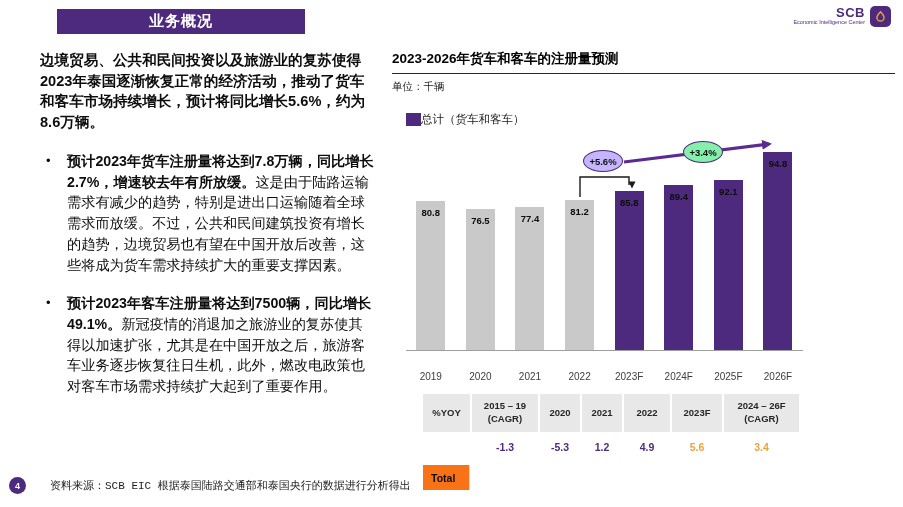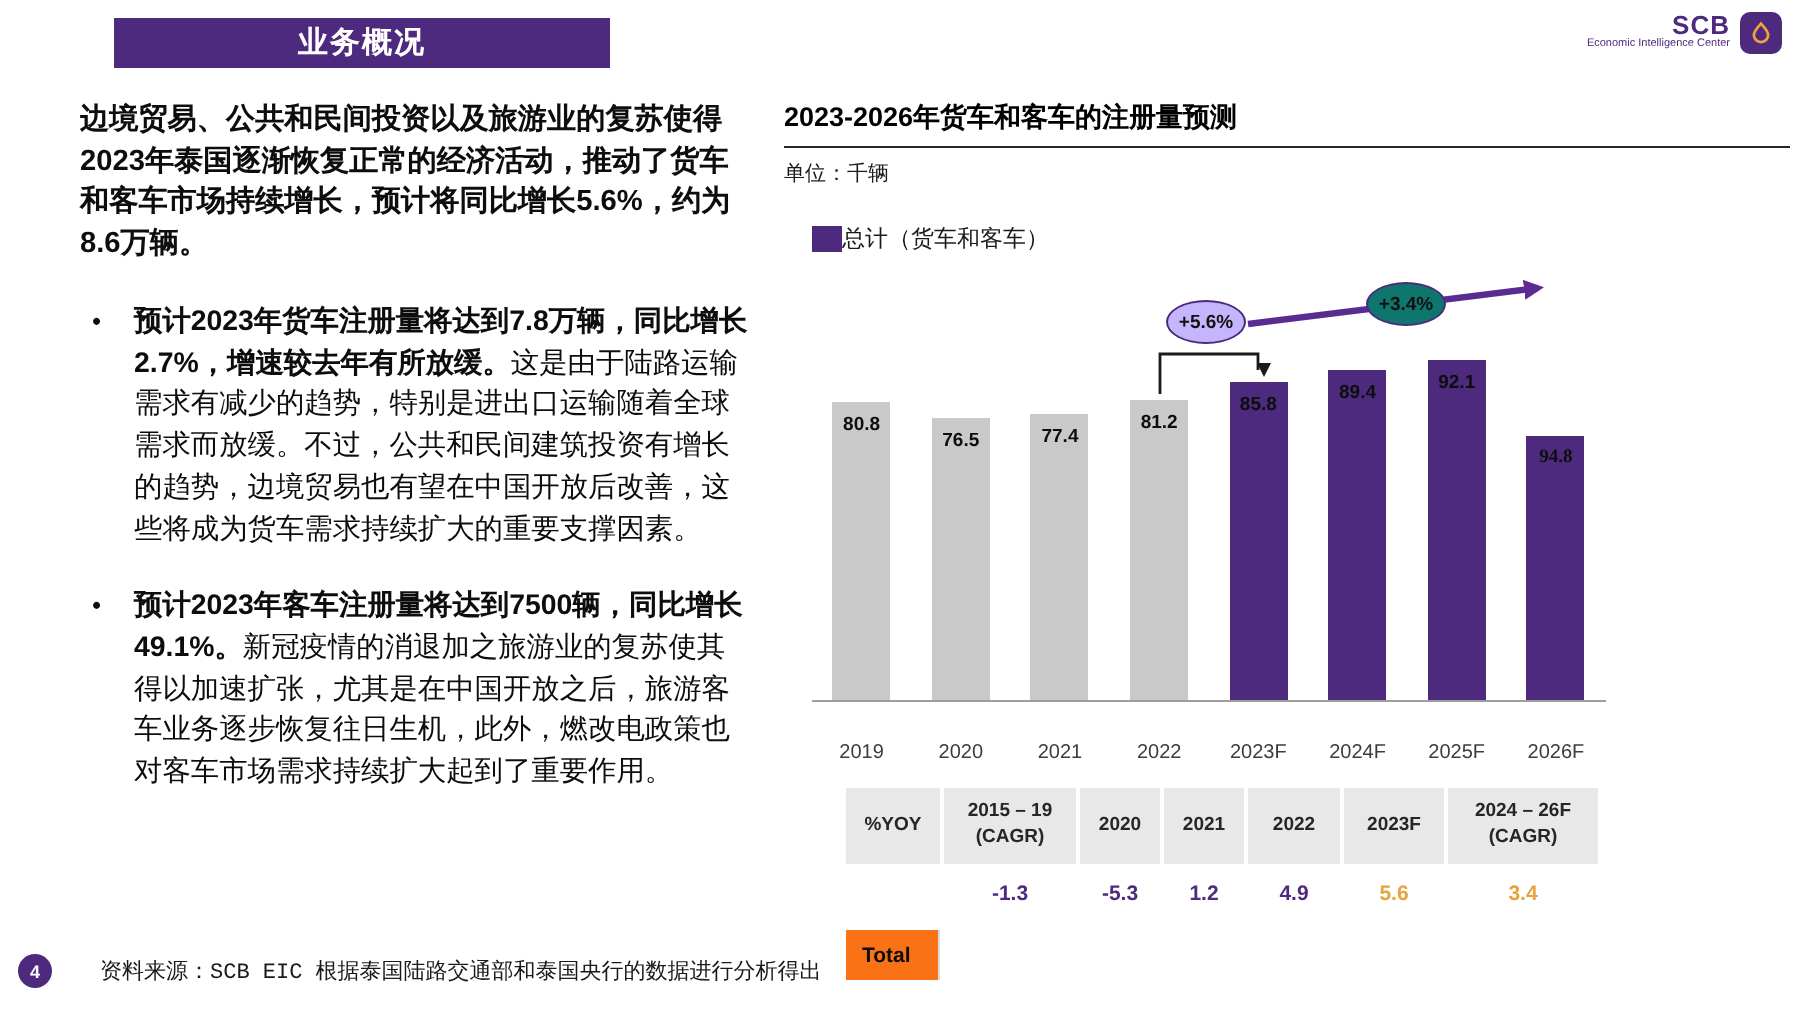--- a/index.html
+++ b/index.html
@@ -44,21 +44,21 @@
   .bar-cell { flex:0 0 49.6px; display:flex; justify-content:center; align-items:flex-end; }
   .bar { width:29px; display:flex; justify-content:center; }
   .bar.actual { background:#c9c9c9; }
   .bar.forecast { background:#4e2a7f; }
   .bar-label { padding-top:6px; font-size:9.5px; font-weight:bold; color:#0d0d0d; }
   .xlabels { position:absolute; left:14px; top:232px; width:397px; display:flex; }
   .x-label { flex:0 0 49.6px; text-align:center; font-size:10px; color:#3d3d3d; }
   .overlay { position:absolute; left:0; top:0; pointer-events:none; }
   .badge { position:absolute; width:40px; height:22px; border-radius:50%;
     border:1.5px solid #4e2a7f; display:flex; align-items:center; justify-content:center;
-    font-size:9.5px; font-weight:bold; color:#111; background:#0f766e; }
+    font-size:9.5px; font-weight:bold; color:#111; background:#86efac; }
   .badge.lavender { background:#c4b5fd; }
 
   
   .data-table { margin-top:7px; margin-left:31px; display:grid;
     grid-template-columns:47px 66px 40px 40px 46px 50px 75px; column-gap:2px; row-gap:2px; }
   .th { background:#e8e8e8; height:38px; display:flex; align-items:center; justify-content:center;
     text-align:center; font-size:9.5px; font-weight:bold; color:#262626; line-height:1.35;
     white-space:pre-line; }
   .td { height:25px; display:flex; align-items:center; justify-content:center;
     font-size:10.5px; font-weight:bold; }
@@ -147,21 +147,21 @@
             <div class="bar forecast" style="height: 165.4px;">
               <div class="bar-label">89.4</div>
             </div>
           </div>
           <div class="bar-cell">
             <div class="bar forecast" style="height: 170.4px;">
               <div class="bar-label">92.1</div>
             </div>
           </div>
           <div class="bar-cell">
-            <div class="bar forecast" style="height: 132px; font-family: Liberation Serif, serif;">
+            <div class="bar forecast" style="height: 198px;">
               <div class="bar-label">94.8</div>
             </div>
           </div>
         </div>
       <div class="xlabels">
           <div class="x-label">2019</div>
           <div class="x-label">2020</div>
           <div class="x-label">2021</div>
           <div class="x-label">2022</div>
           <div class="x-label">2023F</div>

